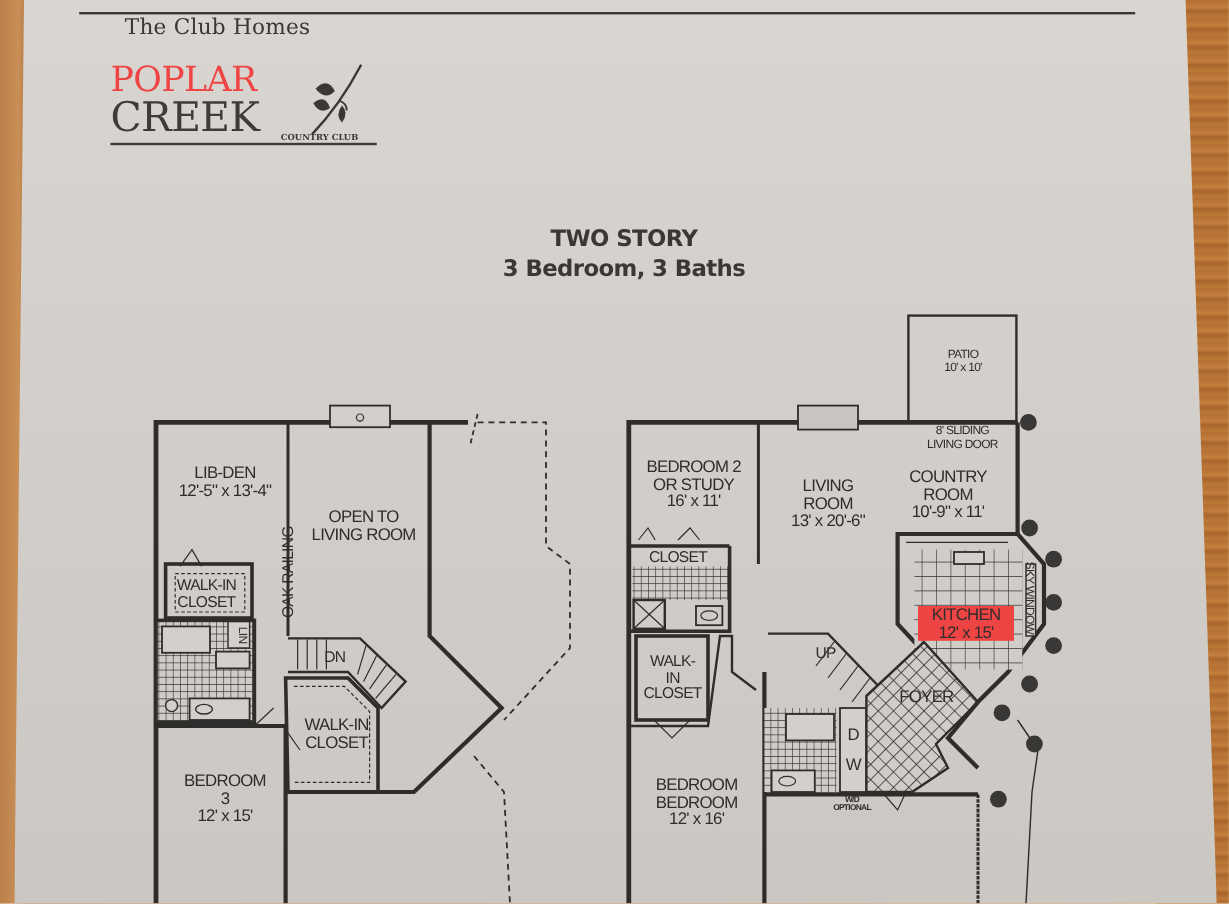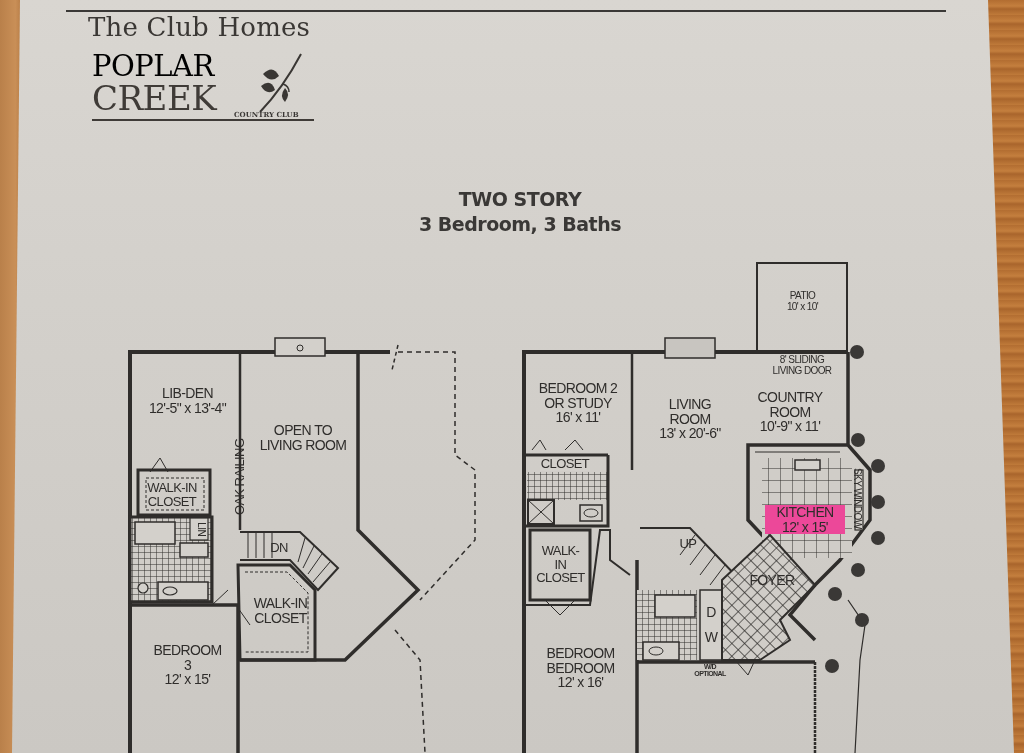--- a/index.html
+++ b/index.html
@@ -5,22 +5,22 @@
   html,body{margin:0;padding:0;}
   body{width:1024px;height:753px;overflow:hidden;position:relative;
     background:linear-gradient(90deg,#b9804a 0%,#c98f57 1.5%,#b47a44 2.2%,#c69358 100%);
     font-family:"DejaVu Sans",sans-serif;}
   .wood-right{position:absolute;right:0;top:0;width:60px;height:753px;
     background:repeating-linear-gradient(180deg,#b26d31 0px,#c47f3e 6px,#a9652c 9px,#bf7a3a 15px);}
   .paper{position:absolute;left:0;top:0;width:1024px;height:753px;
     background:linear-gradient(180deg,#d9d6d1 0%,#d3d0cb 40%,#cbc8c3 100%);
     clip-path:polygon(20px 0,988px 0,1014px 753px,12px 753px);}
   .topline{position:absolute;left:66px;top:10px;width:880px;height:2px;background:#3a3836;}
-  .brand-top{position:absolute;left:88px;top:12px;font-family:"DejaVu Serif",serif;font-size:26px;color:#3a3734;letter-spacing:0.2px;}
-  .brand-poplar{position:absolute;left:92px;top:52px;font-family:"DejaVu Serif",serif;font-size:29px;color:#000000;letter-spacing:-0.5px;line-height:29px;}
+  .brand-top{position:absolute;left:104px;top:12px;font-family:"DejaVu Serif",serif;font-size:18px;color:#3a3734;letter-spacing:0.2px;}
+  .brand-poplar{position:absolute;left:92px;top:52px;font-family:"DejaVu Serif",serif;font-size:29px;color:#ef4444;letter-spacing:-0.5px;line-height:29px;}
   .brand-creek{position:absolute;left:92px;top:84px;font-family:"DejaVu Serif",serif;font-size:34px;color:#3f3b37;letter-spacing:-0.5px;line-height:29px;}
   .brand-cc{position:absolute;left:234px;top:110px;font-family:"DejaVu Serif",serif;font-size:7px;color:#3a3734;font-weight:bold;text-align:right;}
   .brand-rule{position:absolute;left:92px;top:119px;width:222px;height:2px;background:#3f3b37;}
   .title1{position:absolute;left:0;width:1040px;top:188px;text-align:center;font-size:19px;font-weight:bold;color:#3a3836;letter-spacing:-0.5px;}
   .title2{position:absolute;left:0;width:1040px;top:213px;text-align:center;font-size:19px;font-weight:bold;color:#3a3836;letter-spacing:-0.5px;}
   .plan{position:absolute;left:0;top:0;}
   .lbl{position:absolute;font-family:"Liberation Sans",sans-serif;color:#2f2d2b;text-align:center;line-height:1.05;letter-spacing:-0.6px;}
   .lbl.s13{font-size:14px;}
   .lbl.s12{font-size:13px;}
   .lbl.s10{font-size:10px;}
@@ -203,21 +203,21 @@
 <div class="lbl s13" style="left:645px;top:397px;width:90px;">
   <div>LIVING</div>
   <div>ROOM</div>
   <div>13' x 20'-6"</div>
 </div>
 <div class="lbl s13" style="left:745px;top:390px;width:90px;">
   <div>COUNTRY</div>
   <div>ROOM</div>
   <div>10'-9" x 11'</div>
 </div>
-<div class="lbl s13" style="left:765px;top:505px;width:80px;background:#ec4899;">
+<div class="lbl s13" style="left:765px;top:505px;width:80px;background:#ef4444;">
   <div>KITCHEN</div>
   <div>12' x 15'</div>
 </div>
 <div class="lbl s10" style="left:812px;top:493px;width:90px;transform:rotate(90deg);">SKY WINDOW</div>
 <div class="lbl s12" style="left:540px;top:457px;width:50px;background:#d3d0cb;">CLOSET</div>
 <div class="lbl s12" style="left:533px;top:544px;width:55px;text-align:center;">
   <div>WALK-</div>
   <div>IN</div>
   <div>CLOSET</div>
 </div>

